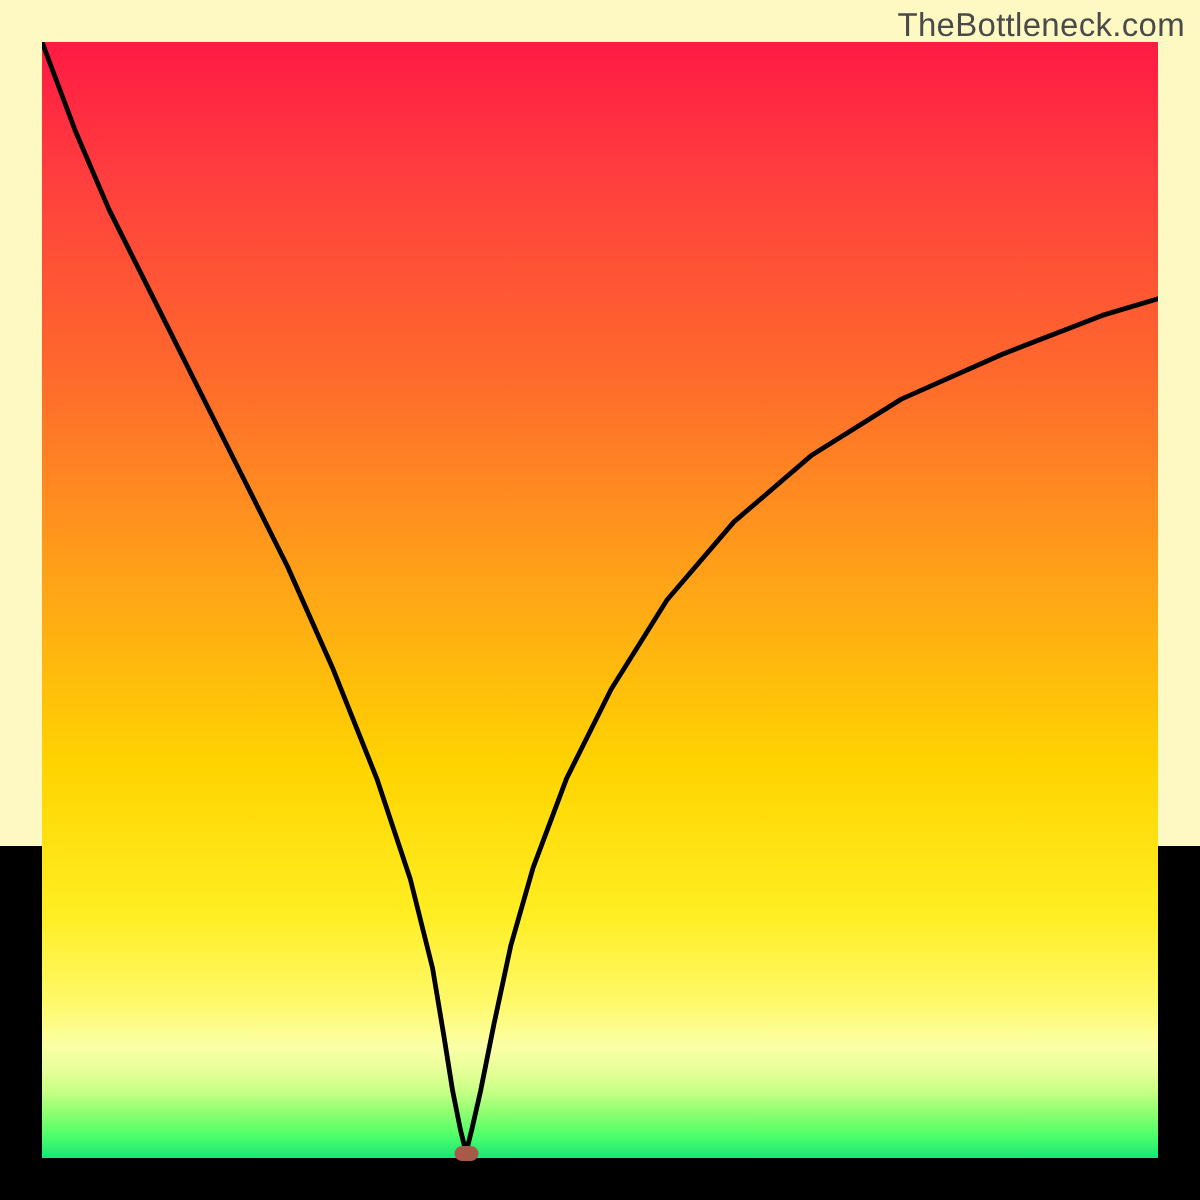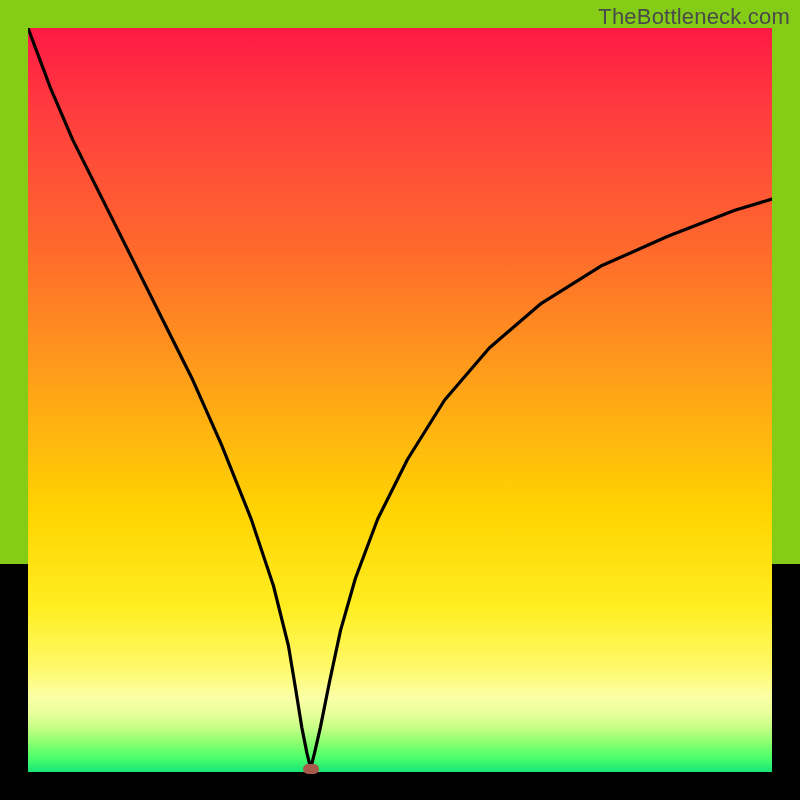--- a/index.html
+++ b/index.html
@@ -8,21 +8,21 @@
     width: 800px;
     height: 800px;
     background: #000;
     font-family: Arial, Helvetica, sans-serif;
     overflow: hidden;
   }
   .frame {
     position: relative;
     width: 800px;
     height: 564px;
-    background: #84cc16;
+    background: #fef9c3;
     text-decoration: underline;
   }
   .plot {
     position: absolute;
     left: 28px;
     top: 28px;
     width: 744px;
     height: 744px;
     
     background: linear-gradient(

